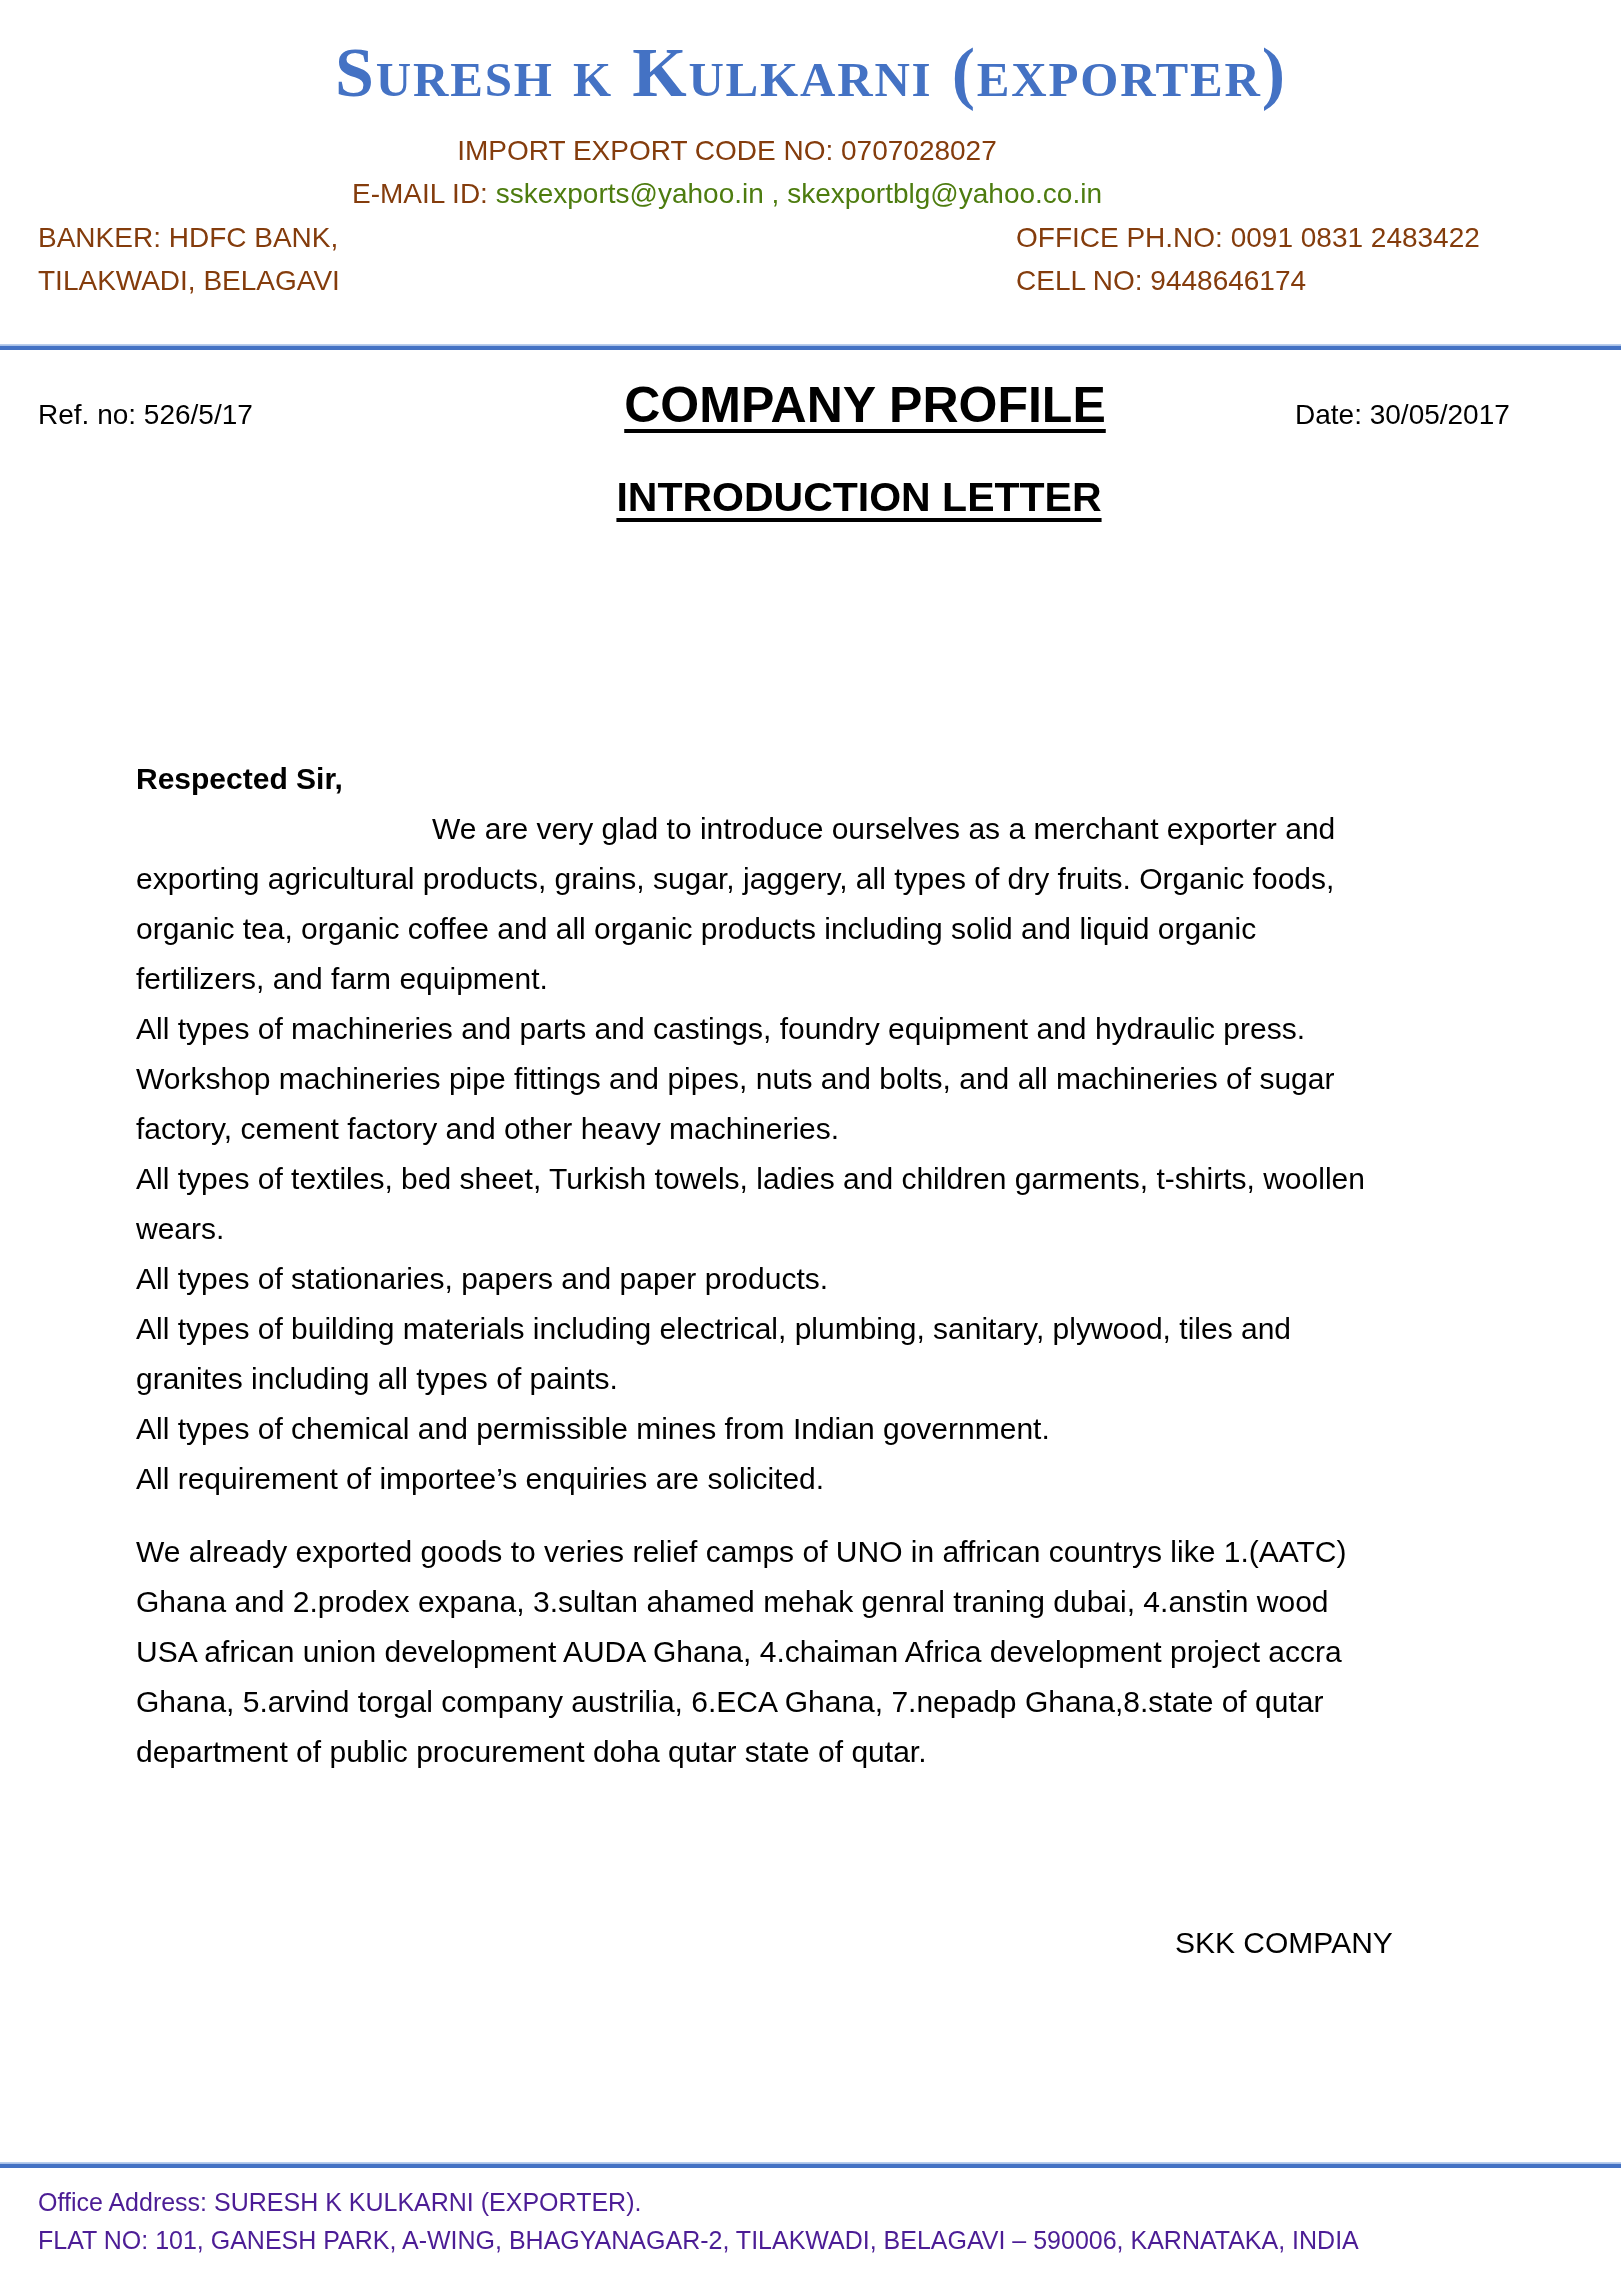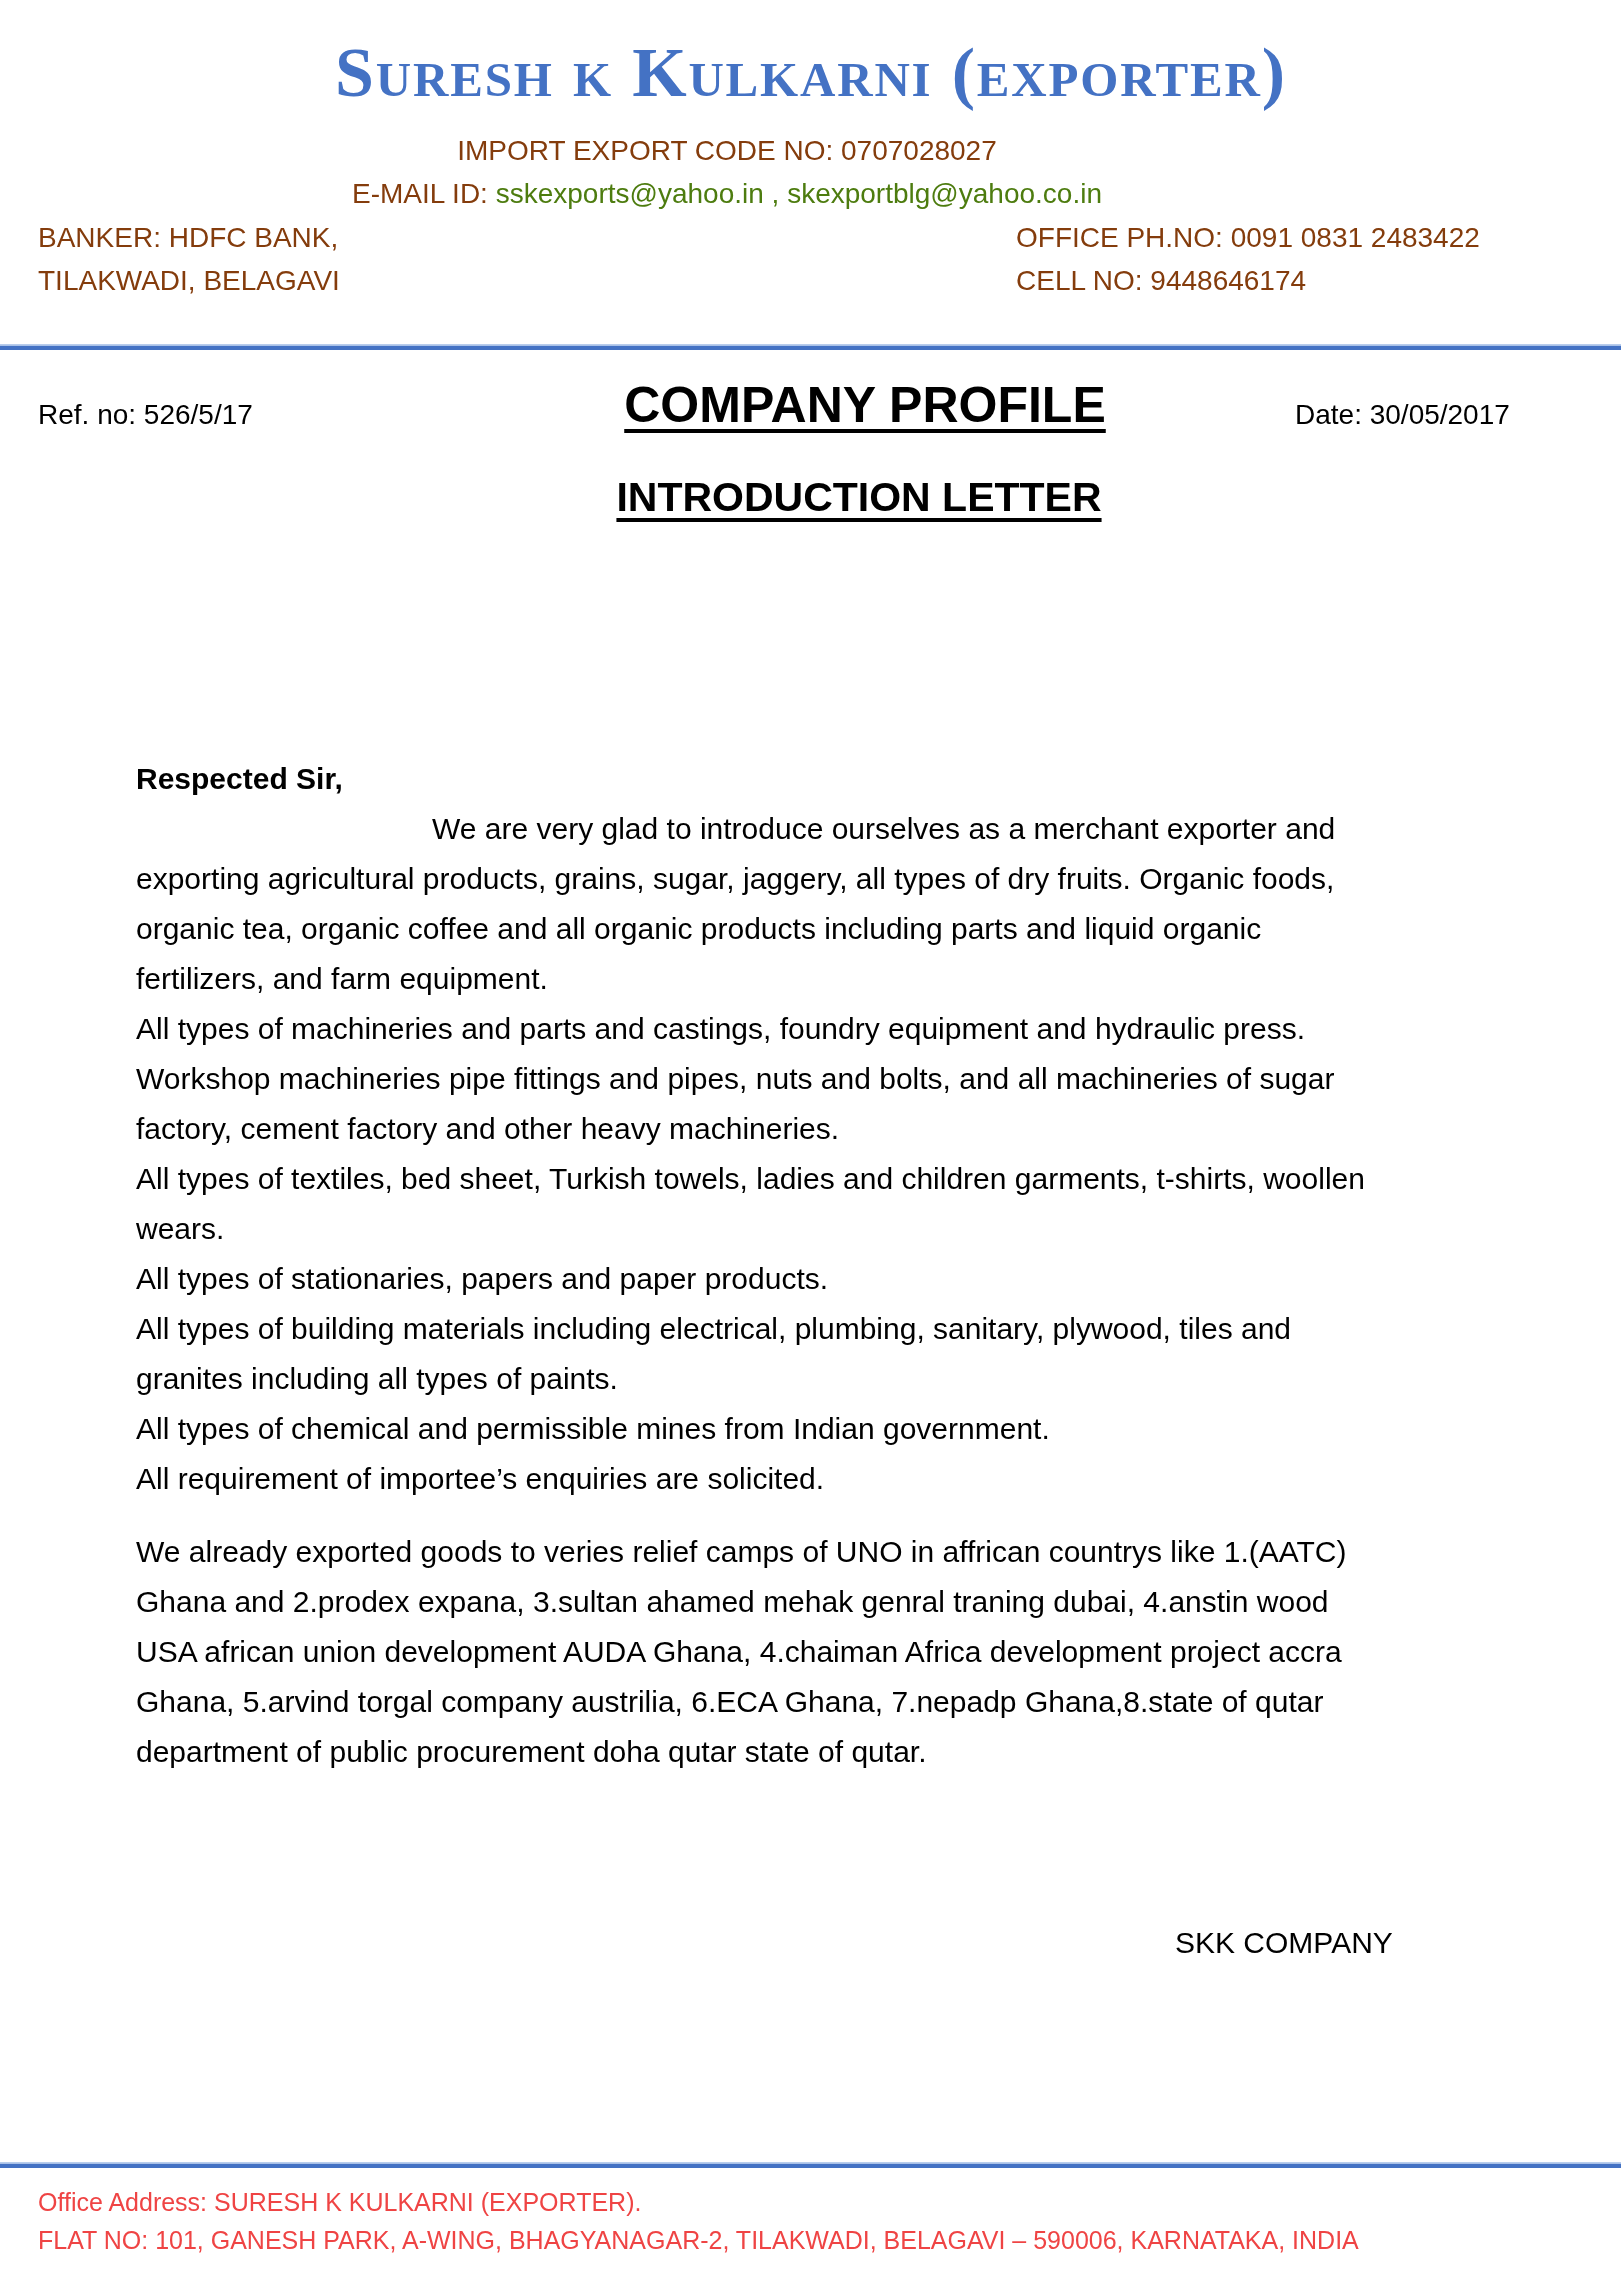--- a/index.html
+++ b/index.html
@@ -18,21 +18,21 @@
   .h1 { left: 0; width: 1622px; text-align: center; font-weight: bold; font-size: 50px;
         text-decoration: underline; text-decoration-thickness: 3.6px; text-underline-offset: 7.2px; line-height: 1; }
   .h2 { left: 0; width: 1622px; text-align: center; font-weight: bold; font-size: 41px;
         text-decoration: underline; text-decoration-thickness: 3.6px; text-underline-offset: 7.2px; line-height: 1; }
   .letter { position: absolute; left: 136px; top: 754px; width: 1451px; font-size: 30px; line-height: 50px; }
   .greeting { font-weight: bold; }
   .line { display: block; white-space: nowrap; }
   .indent { padding-left: 296px; }
   .gap { height: 23px; }
   .signature { position: absolute; left: 1175px; top: 1926px; font-size: 30px; }
-  .footer-line { left: 38px; font-size: 25px; color: #ef4444; }
+  .footer-line { left: 38px; font-size: 25px; color: #4c1d95; }
 </style>
 </head>
 <body>
 
 <div>
   <div class="abs title">Suresh k Kulkarni (exporter)</div>
   <div class="abs brown center" style="top:137px;">IMPORT EXPORT CODE NO: 0707028027</div>
   <div class="abs brown center" style="top:180px;">
     <span>E-MAIL ID: </span><span class="email-link">sskexports@yahoo.in , skexportblg@yahoo.co.in</span>
   </div>
@@ -48,21 +48,21 @@
   <div class="abs small" style="left:38px; top:399px;">Ref. no: 526/5/17</div>
   <div class="abs h1" style="top:380px; left:54px;">COMPANY  PROFILE</div>
   <div class="abs small" style="left:1295px; top:399px;">Date: 30/05/2017</div>
   <div class="abs h2" style="top:477px; left:48px;">INTRODUCTION LETTER</div>
 </div>
 
 <div class="letter">
   <span class="line greeting">Respected Sir,</span>
   <span class="line indent">We are very glad to introduce ourselves as a merchant exporter and</span>
   <span class="line">exporting agricultural products, grains, sugar, jaggery, all types of dry fruits. Organic foods,</span>
-  <span class="line">organic tea, organic coffee and all organic products including parts and liquid organic</span>
+  <span class="line">organic tea, organic coffee and all organic products including solid and liquid organic</span>
   <span class="line">fertilizers, and farm equipment.</span>
   <span class="line">All types of machineries and parts and castings, foundry equipment and hydraulic press.</span>
   <span class="line">Workshop machineries pipe fittings and pipes, nuts and bolts, and all machineries of sugar</span>
   <span class="line">factory, cement factory and other heavy machineries.</span>
   <span class="line">All types of textiles, bed sheet, Turkish towels, ladies and children garments, t-shirts, woollen</span>
   <span class="line">wears.</span>
   <span class="line">All types of stationaries, papers and paper products.</span>
   <span class="line">All types of building materials including electrical, plumbing, sanitary, plywood, tiles and</span>
   <span class="line">granites including all types of paints.</span>
   <span class="line">All types of chemical and permissible mines from Indian government.</span>

